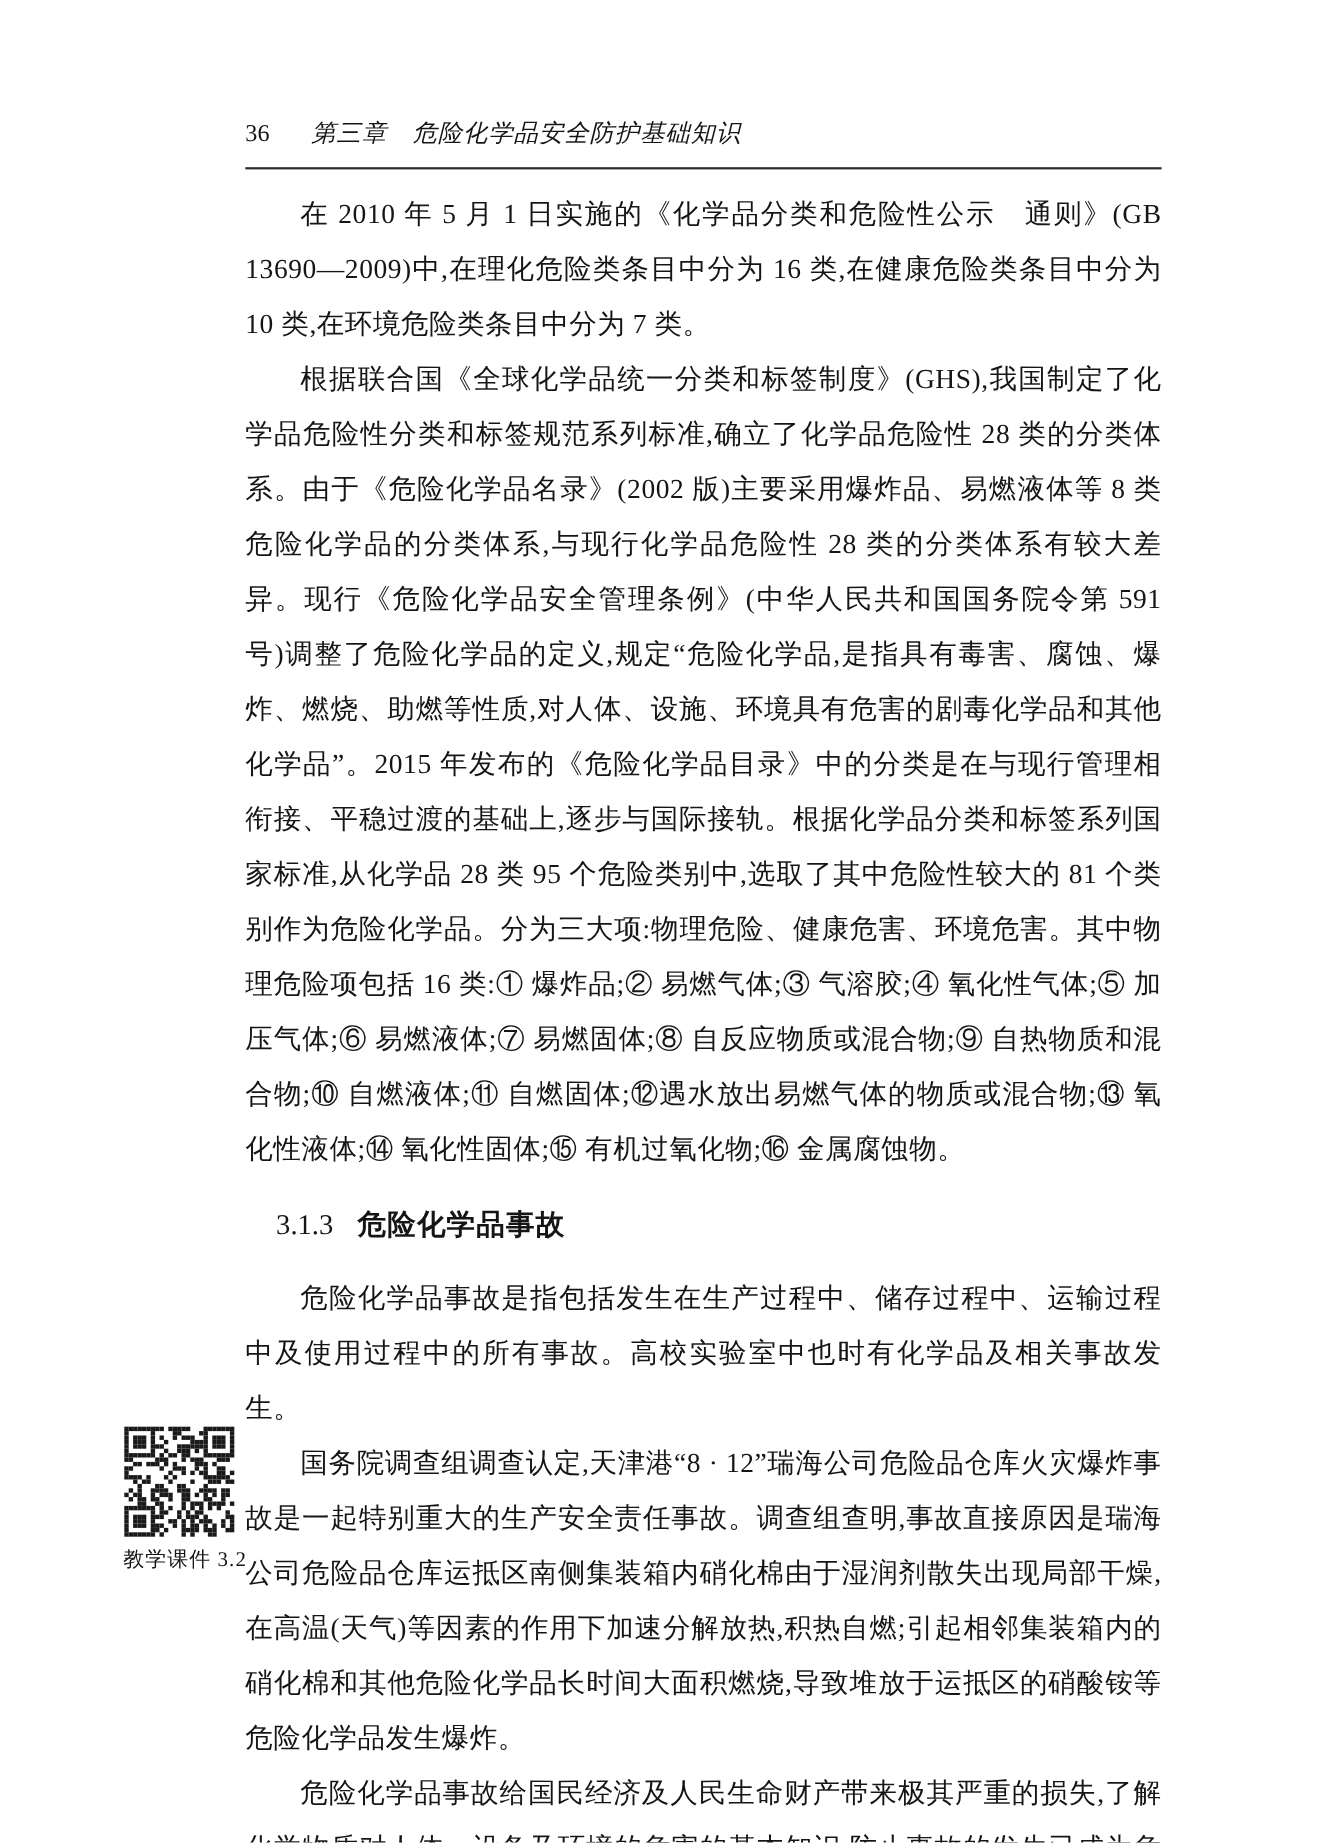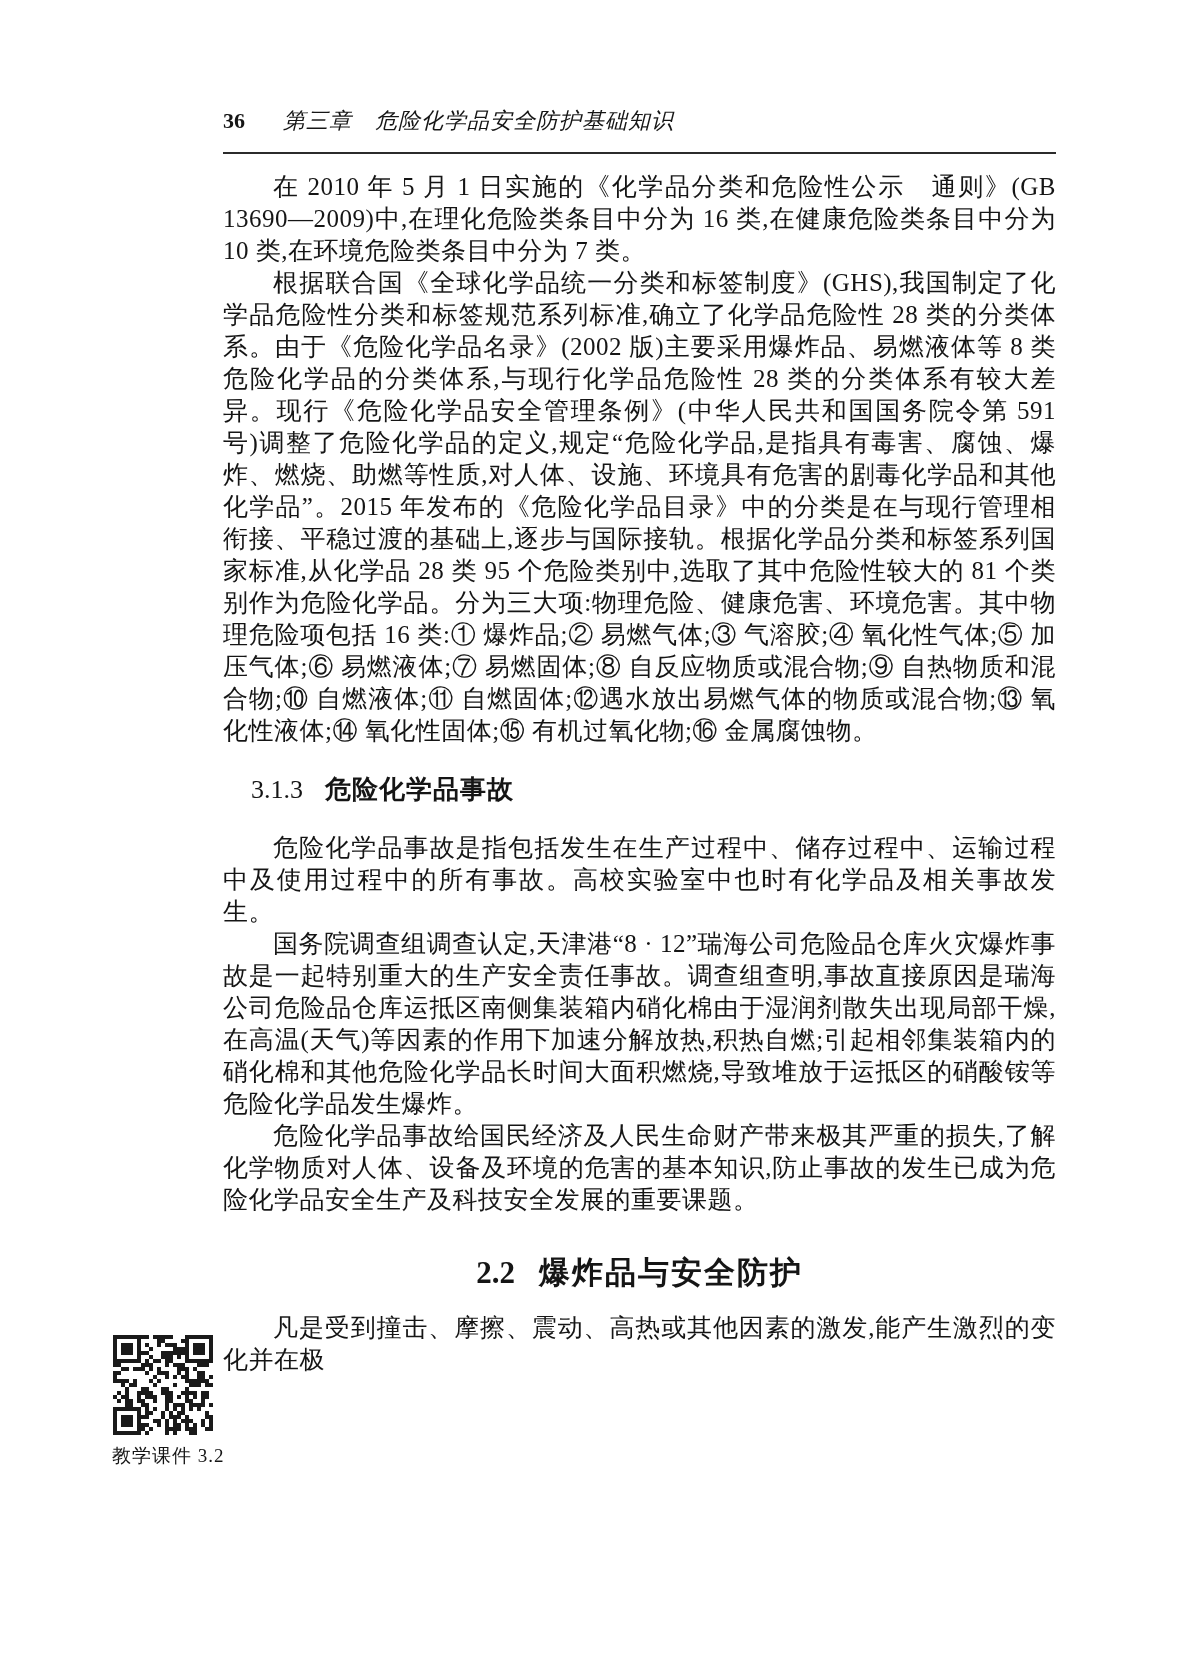--- a/index.html
+++ b/index.html
@@ -22,37 +22,37 @@
     width: 833px;
   }
   
   .page-header {
     display: flex;
     align-items: baseline;
     border-bottom: 2px solid #2b2b2b;
     padding-bottom: 16px;
   }
   .page-number {
-    font-weight: bold;
+    font-weight: normal;
     font-size: 22px;
     min-width: 60px;
   }
   .chapter-title {
     flex: 1;
     text-align: left;
     font-size: 22px;
     letter-spacing: 1px;
     padding-right: 60px;
     font-style: italic;
   }
   
   .body-text p {
     margin: 0;
     font-size: 25px;
-    line-height: 32px;
+    line-height: 50px;
     text-align: justify;
     text-indent: 2em;
     letter-spacing: 0.5px;
   }
   .body-text p.first-after-rule { margin-top: 17px; }
   
   .sub-heading {
     margin: 22px 0 22px 0;
     padding-left: 28px;
     font-size: 26px;
@@ -85,21 +85,21 @@
     font-family: Liberation Sans, sans-serif;
     font-weight: bold;
     letter-spacing: 2px;
   }
   .sub-heading.after-main { margin-top: 42px; margin-bottom: 0; }
   .body-text p.last-para { margin-top: 18px; }
   
   .qr-block {
     position: absolute;
     left: 112px;
-    top: 1335px;
+    top: 1297px;
     width: 102px;
     text-align: center;
   }
   .qr-code {
     width: 100px;
     height: 100px;
     margin: 0 auto;
     display: grid;
     grid-template-columns: repeat(25, 1fr);
     grid-template-rows: repeat(25, 1fr);

